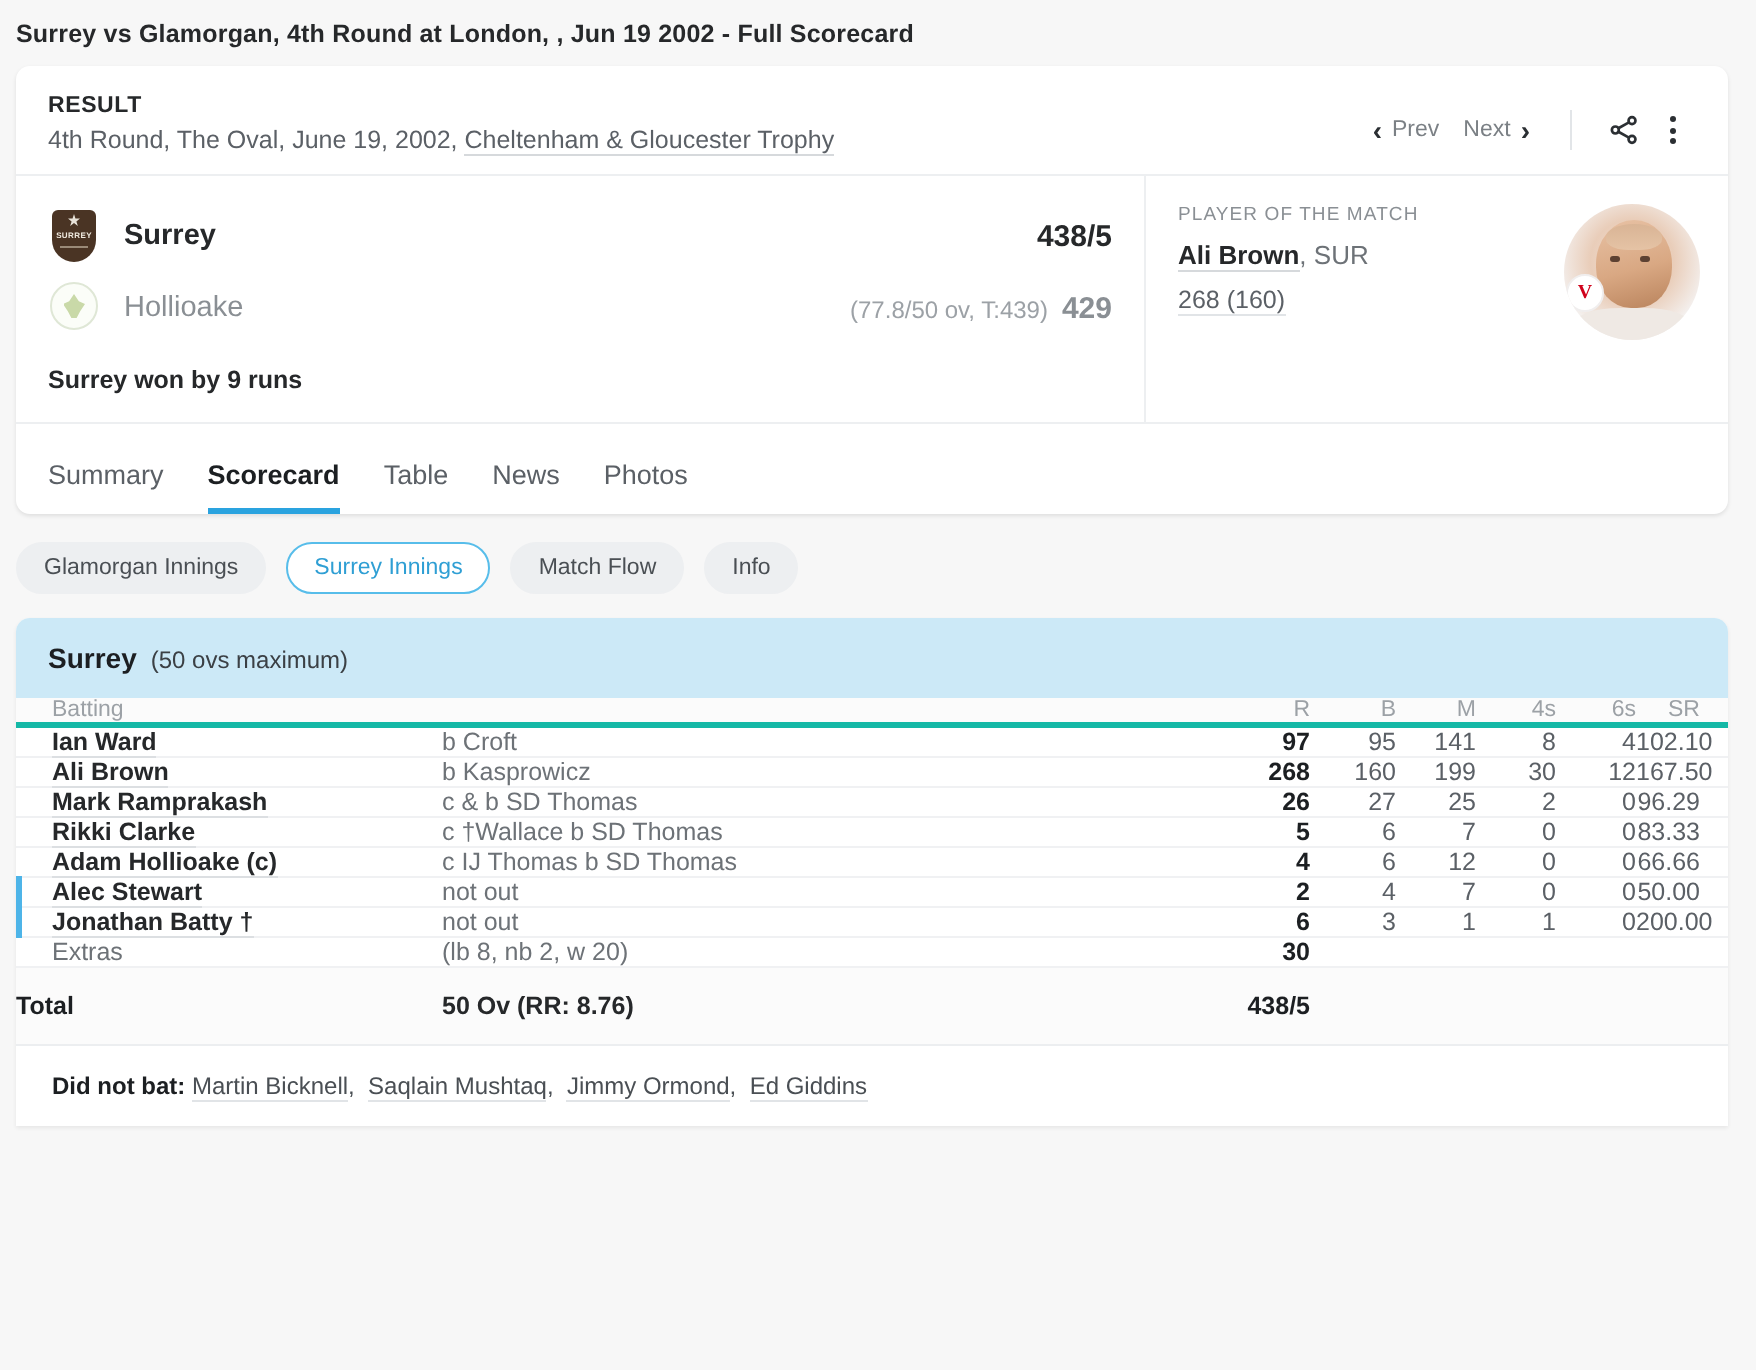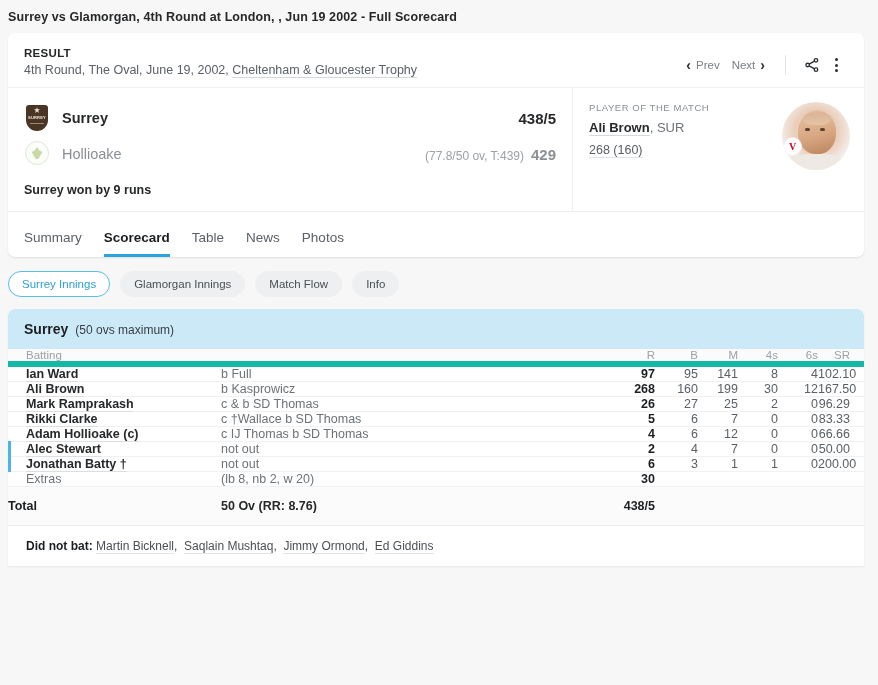--- a/index.html
+++ b/index.html
@@ -215,21 +215,21 @@
   .col-r   { width: 45px; }
   .col-b   { width: 43px; }
   .col-m   { width: 40px; }
   .col-4s  { width: 40px; }
   .col-6s  { width: 40px; }
   .col-sr  { width: 46px; }
 
   thead th {
     font-size: 11.5px; font-weight: normal; color: #9ca1a6;
     text-align: right; padding: 9px 0 9px 0;
-    background: #fbfbfb; border-bottom: 6px solid #14b8a6;
+    background: #fbfbfb; border-bottom: 3px solid #14b8a6;
   }
   thead th.lbl { text-align: left; padding-left: 18px; }
   thead th.pad-r { padding-right: 14px; }
 
   tbody td {
     font-size: 12.5px; padding: 11px 0;
     border-bottom: 1px solid #f0f1f3;
     text-align: right; color: #5b6066;
   }
   tbody td.bat {
@@ -367,22 +367,22 @@
   <div class="tabs">
     <div class="tab">Summary</div>
     <div class="tab active">Scorecard</div>
     <div class="tab">Table</div>
     <div class="tab">News</div>
     <div class="tab">Photos</div>
   </div>
 </div>
 
 <div class="pills">
+  <div class="pill">Glamorgan Innings</div>
   <div class="pill active">Surrey Innings</div>
-  <div class="pill">Glamorgan Innings</div>
   <div class="pill">Match Flow</div>
   <div class="pill">Info</div>
 </div>
 
 <div class="sc-card">
   <div class="sc-head">
     <span class="nm">Surrey</span>
     <span class="ovs">(50 ovs maximum)</span>
   </div>
 
@@ -404,21 +404,21 @@
         <th>B</th>
         <th>M</th>
         <th>4s</th>
         <th>6s</th>
         <th class="pad-r">SR</th>
       </tr>
     </thead>
     <tbody>
       <tr>
         <td class="bat"><span class="pname">Ian Ward</span></td>
-        <td class="dis">b Full</td>
+        <td class="dis">b Croft</td>
         <td class="runs">97</td>
         <td>95</td>
         <td>141</td>
         <td>8</td>
         <td>4</td>
         <td class="pad-r">102.10</td>
       </tr>
       <tr>
         <td class="bat"><span class="pname">Ali Brown</span></td>
         <td class="dis">b Kasprowicz</td>

